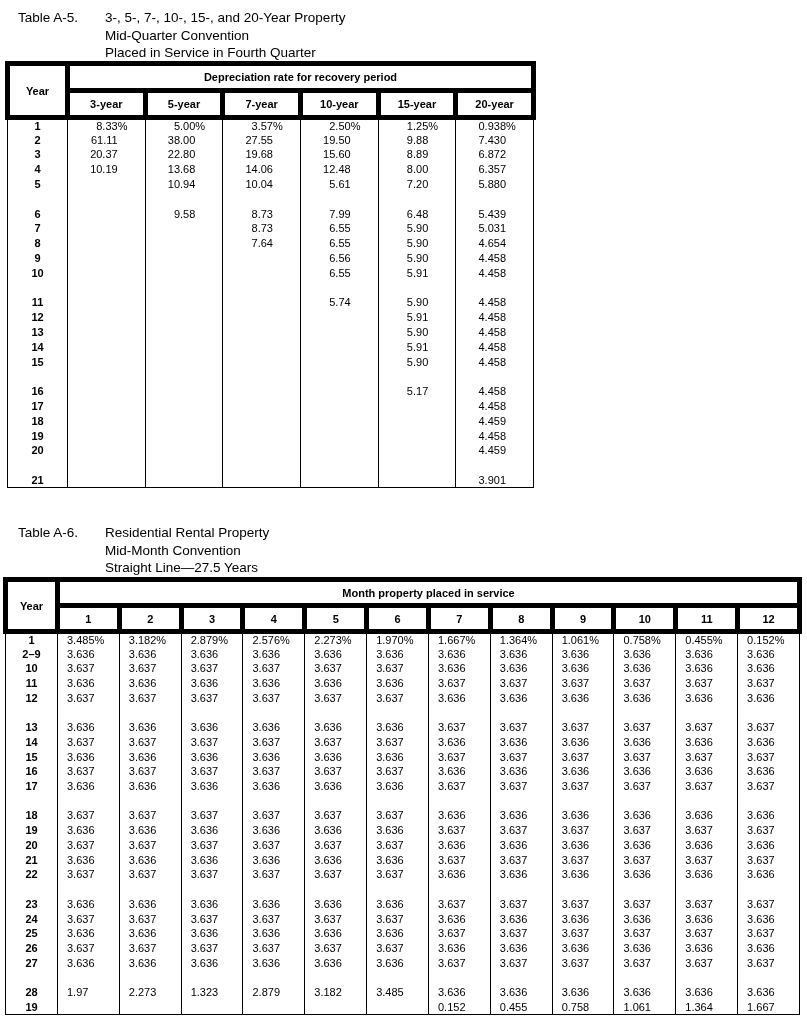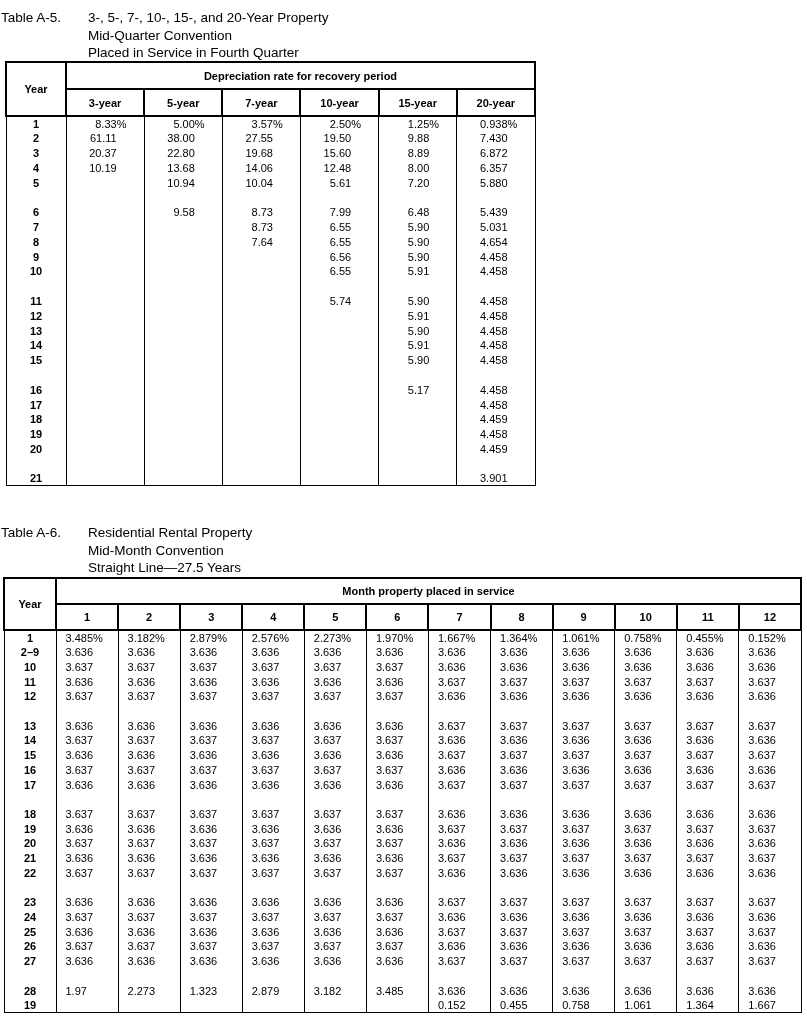--- a/index.html
+++ b/index.html
@@ -6,39 +6,39 @@
   body {
     width: 807px; height: 1028px;
     background: #ffffff;
     color: #000000;
     font-family: "Liberation Sans", sans-serif;
     position: relative;
     overflow: hidden;
   }
   .tbl-title {
     position: absolute;
-    left: 1px;
+    left: 18px;
     display: flex;
     font-size: 13.5px;
     line-height: 17.5px;
     white-space: nowrap;
     justify-content: space-between;
   }
   .tbl-label { width: 87px; font-weight: normal; }
   .tbl-title-lines { font-weight: normal; }
 
   table.data-table {
     position: absolute;
     border-collapse: collapse;
     table-layout: fixed;
     background: #ffffff;
     border: 1.5px solid #000;
   }
   .data-table th {
-    border: 2px solid #000000;
+    border: 5px solid #000000;
     font-size: 11px;
     font-weight: bold;
     text-align: center;
     vertical-align: middle;
     padding: 0;
   }
   .data-table td {
     border-left: 1px solid #000;
     border-right: 1px solid #000;
     border-top: none;

